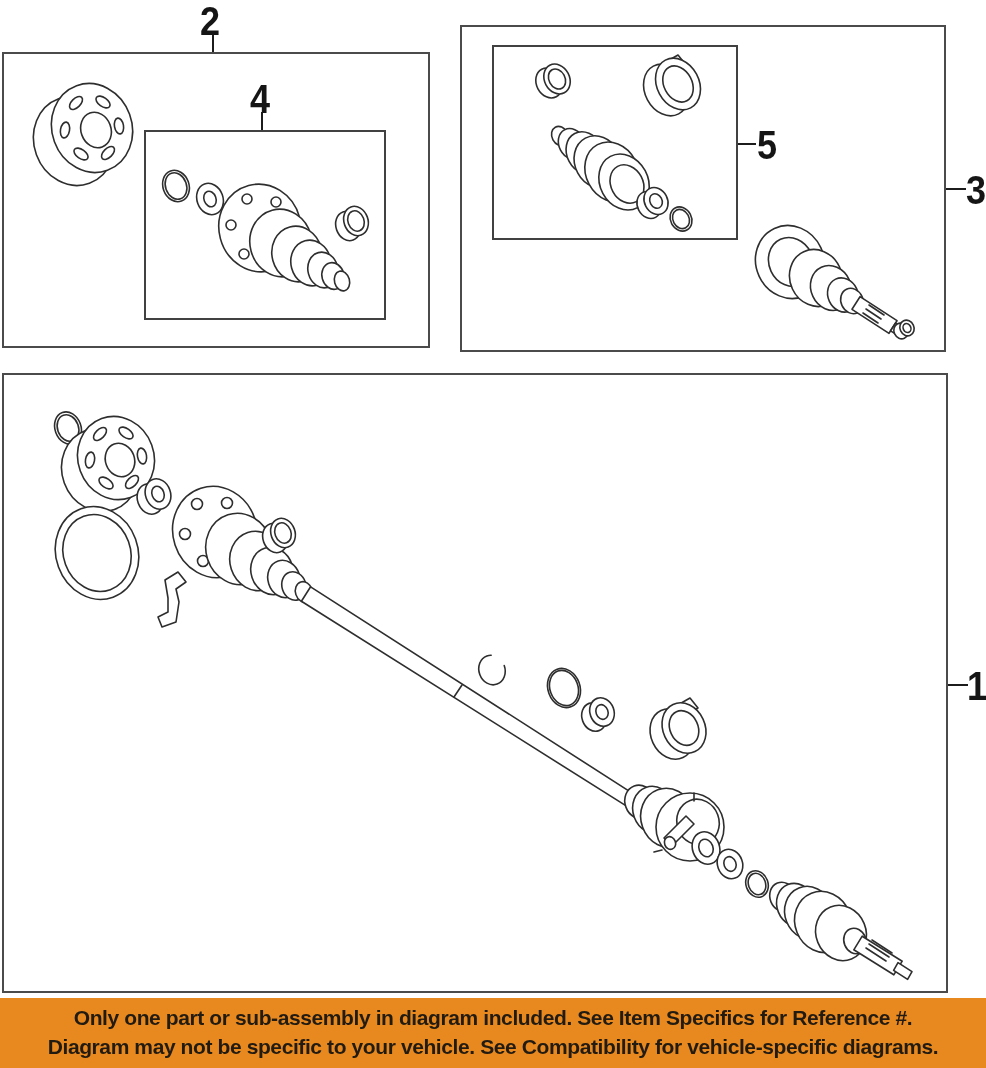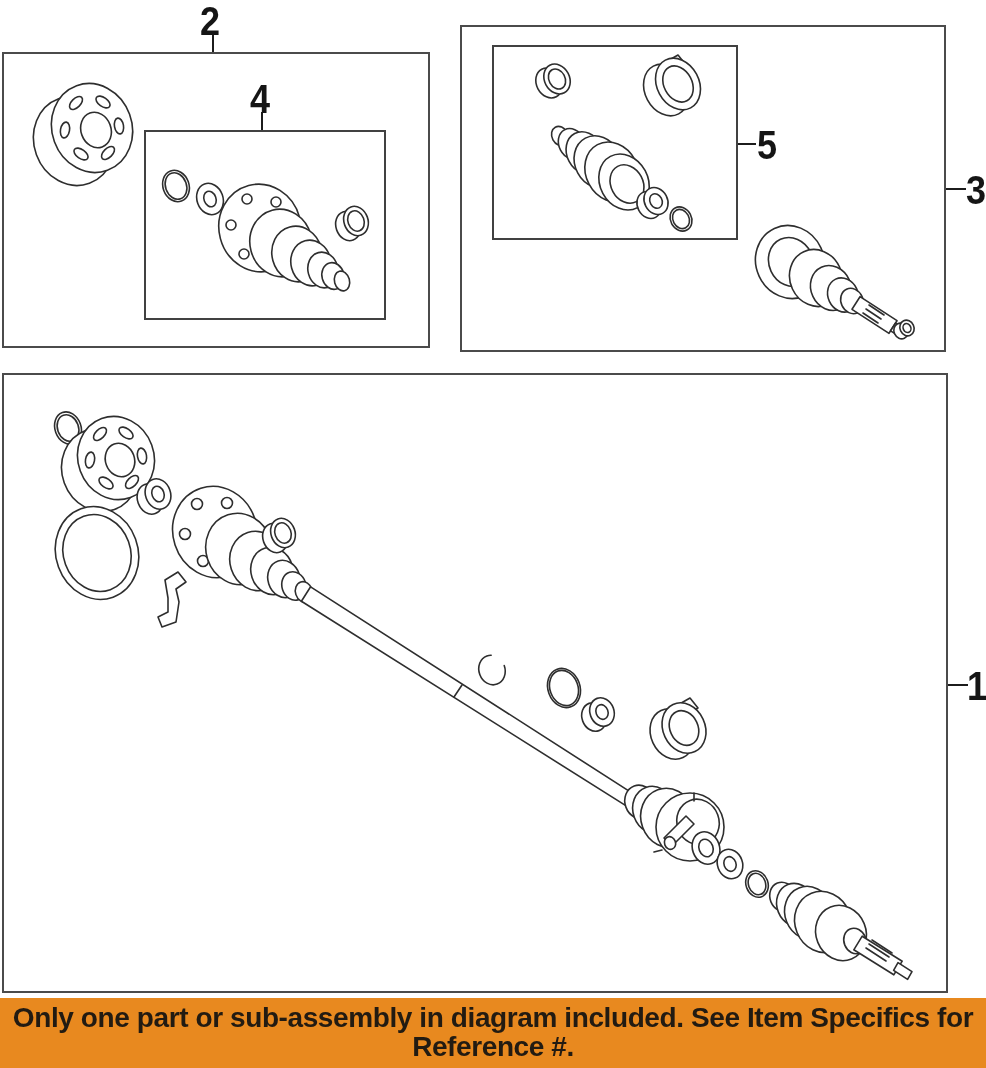--- a/index.html
+++ b/index.html
@@ -7,21 +7,21 @@
          font-family:"Liberation Sans",sans-serif;}
   .pbox{position:absolute;border:2px solid var(--box-border,#4b4b4b);box-sizing:border-box;background:transparent;}
   .pbox.inner{border-color:#414141;}
   #art{position:absolute;left:0;top:0;}
   #art *{stroke:var(--line,#2e2e2e);stroke-width:1.6;stroke-linejoin:round;stroke-linecap:round;}
   .callout{position:absolute;font-weight:700;font-size:40px;line-height:1;color:var(--callout,#151515);
            transform:scaleX(.9);transform-origin:left top;}
   .leader{position:absolute;background:#1c1c1c;}
   .banner{position:absolute;left:0;top:998px;width:986px;height:70px;background:var(--banner-bg,#E8891F);
           color:var(--banner-fg,#221B12);box-sizing:border-box;text-align:center;padding-top:5px;}
-  .banner p{margin:0;font-weight:700;font-size:28px;line-height:29px;letter-spacing:-0.4px;}
+  .banner p{margin:0;font-weight:700;font-size:21px;line-height:29px;letter-spacing:-0.4px;}
 </style>
 </head>
 <body>
 
 <div class="stage">
 
   <div class="pbox" style="left:2px;top:52px;width:428px;height:296px;"></div>
   <div class="pbox inner" style="left:144px;top:130px;width:242px;height:190px;"></div>
   <div class="pbox" style="left:460px;top:25px;width:486px;height:327px;"></div>
   <div class="pbox inner" style="left:492px;top:45px;width:246px;height:195px;"></div>
@@ -228,15 +228,16 @@
   <div class="leader" style="left:948px;top:684px;width:20px;height:2px;"></div>
 
   <div class="callout" style="left:200px;top:1px;"><span>2</span></div>
   <div class="callout" style="left:250px;top:79px;"><span>4</span></div>
   <div class="callout" style="left:757px;top:125px;"><span>5</span></div>
   <div class="callout" style="left:966px;top:170px;"><span>3</span></div>
   <div class="callout" style="left:967px;top:666px;"><span>1</span></div>
 
   <div class="banner">
     <p>Only one part or sub-assembly in diagram included. See Item Specifics for Reference #.</p>
+    <p>Diagram may not be specific to your vehicle. See Compatibility for vehicle-specific diagrams.</p>
   </div>
 
 </div>
 
 </body></html>

